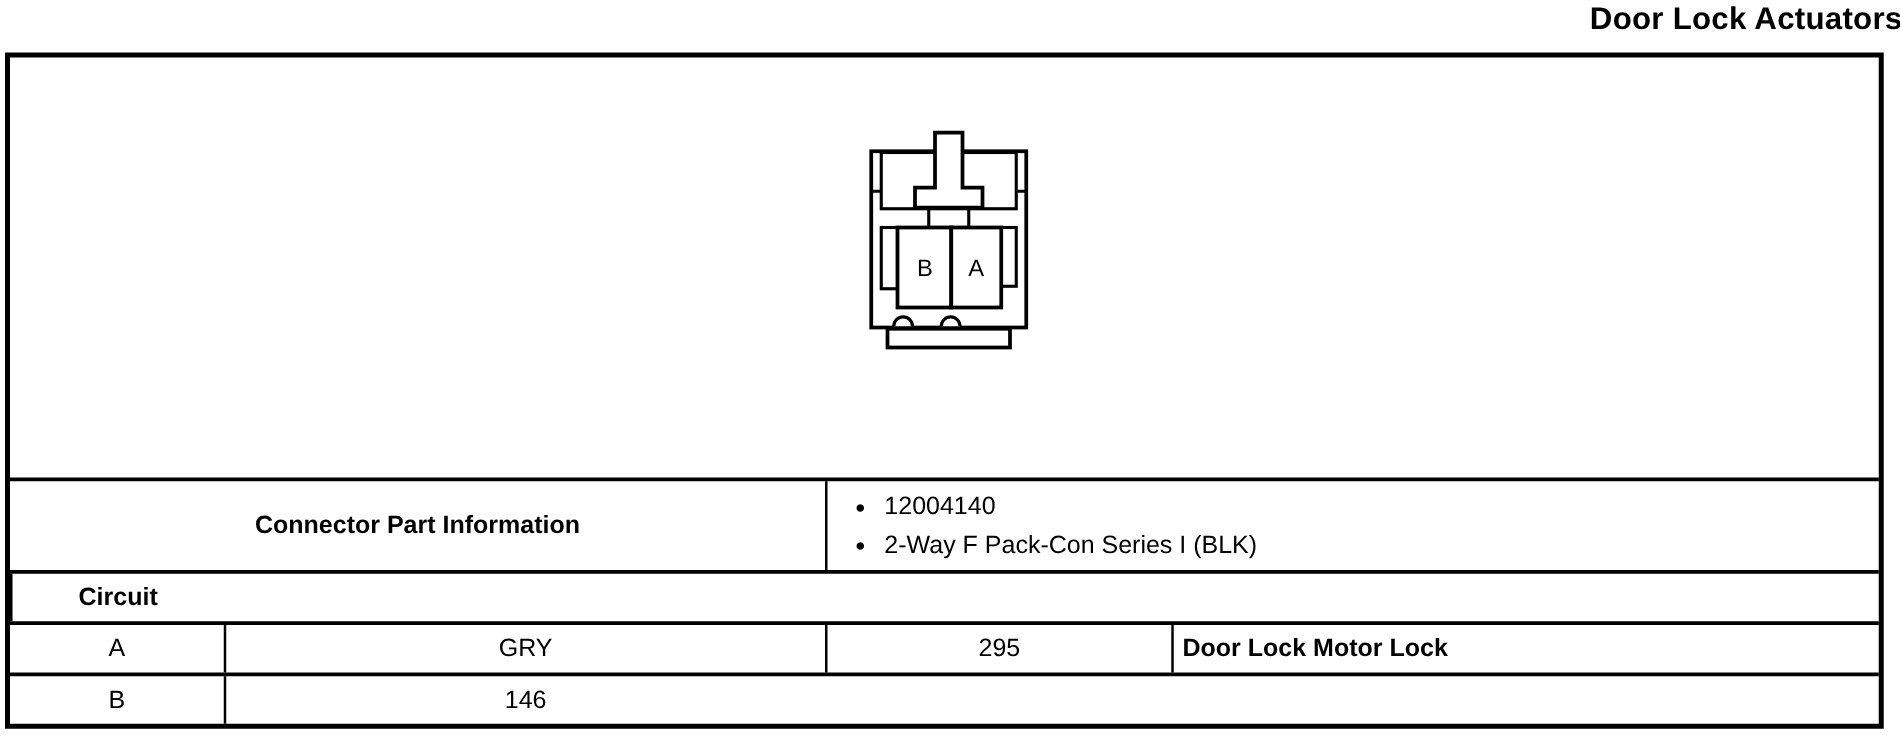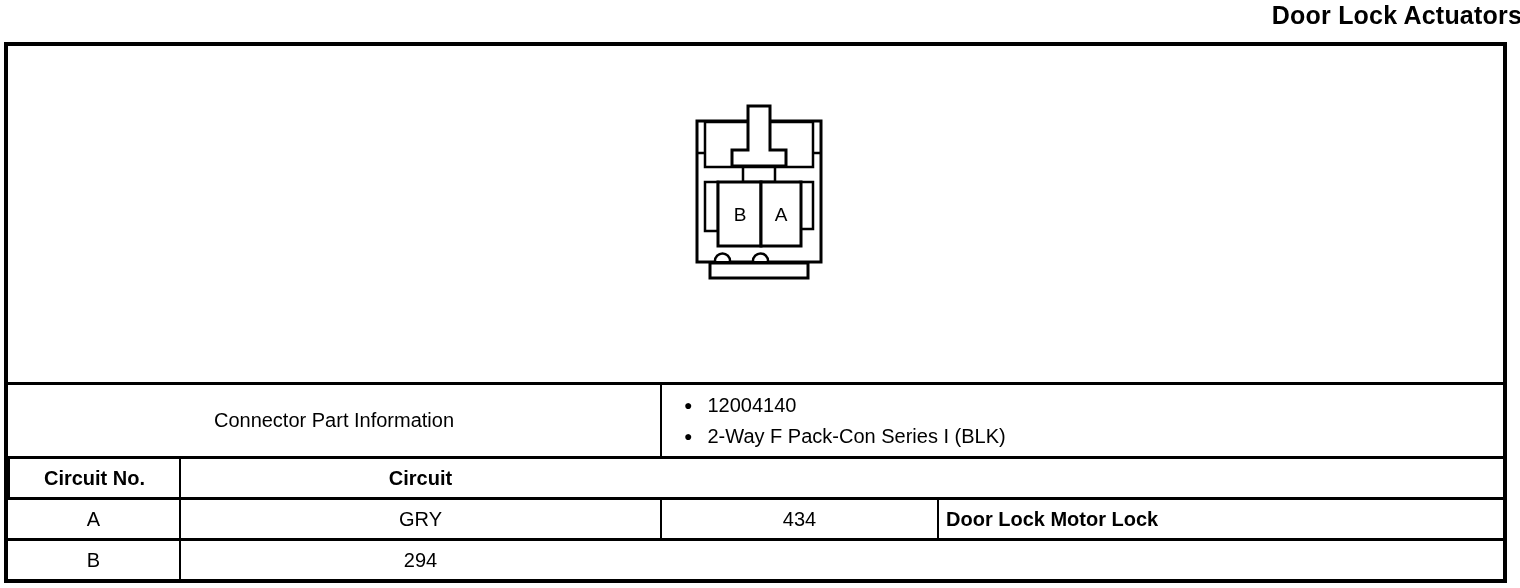--- a/index.html
+++ b/index.html
@@ -41,21 +41,21 @@
   .row + .row{border-top:3px solid #000;}
   .row-info{grid-template-columns:652px 1fr;height:71px;}
   .row-head{grid-template-columns:171px 481px 277px 1fr;height:38px;font-weight:bold;}
   .row-data{grid-template-columns:171px 481px 277px 1fr;height:38px;}
   .cell{
     display:flex;align-items:center;justify-content:center;
     overflow:hidden;white-space:nowrap;
   }
   .cell.vline{border-left:2px solid #000;}
   .cell.left{justify-content:flex-start;padding-left:7px;font-weight:bold;}
-  .c-label{font-weight:normal;}
+  .c-label{font-weight:bold;}
   .c-bullets{
     display:flex;flex-direction:column;justify-content:center;
     border-left:2px solid #000;
     padding-left:22px;gap:3px;
   }
   .bullet-line{display:flex;align-items:center;line-height:28px;}
   .bullet-dot{
     font-size:14px;margin-right:15px;line-height:28px;
   }
 </style>
@@ -106,31 +106,30 @@
             <span>12004140</span>
           </div>
           <div class="bullet-line">
             <span class="bullet-dot">●</span>
             <span>2-Way F Pack-Con Series I (BLK)</span>
           </div>
         </div>
       </div>
 
       <div class="row row-head">
-        <div class="cell vline">Circuit No.</div>
         <div class="cell vline">Circuit</div>
       </div>
 
       <div class="row row-data">
         <div class="cell">A</div>
         <div class="cell vline">GRY</div>
-        <div class="cell vline">434</div>
+        <div class="cell vline">295</div>
         <div class="cell vline left">Door Lock Motor Lock</div>
       </div>
 
       <div class="row row-data">
         <div class="cell">B</div>
-        <div class="cell vline">294</div>
+        <div class="cell vline">146</div>
       </div>
 
     </div>
   </div>
 </div>
 
 </body></html>

